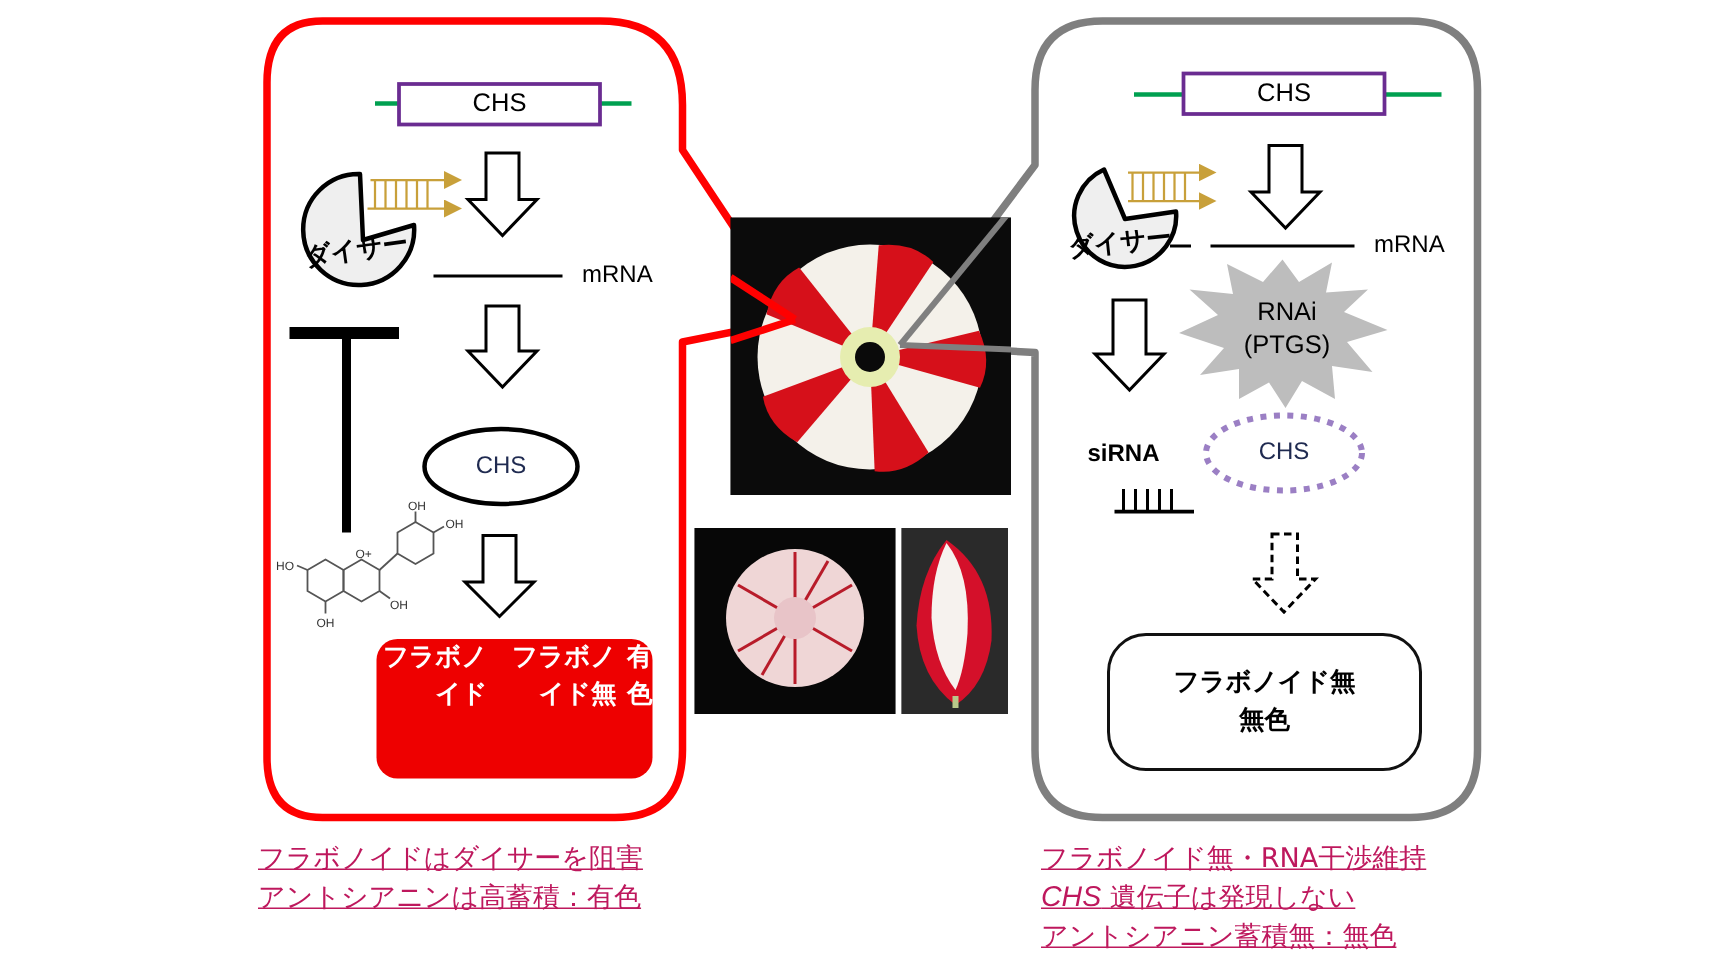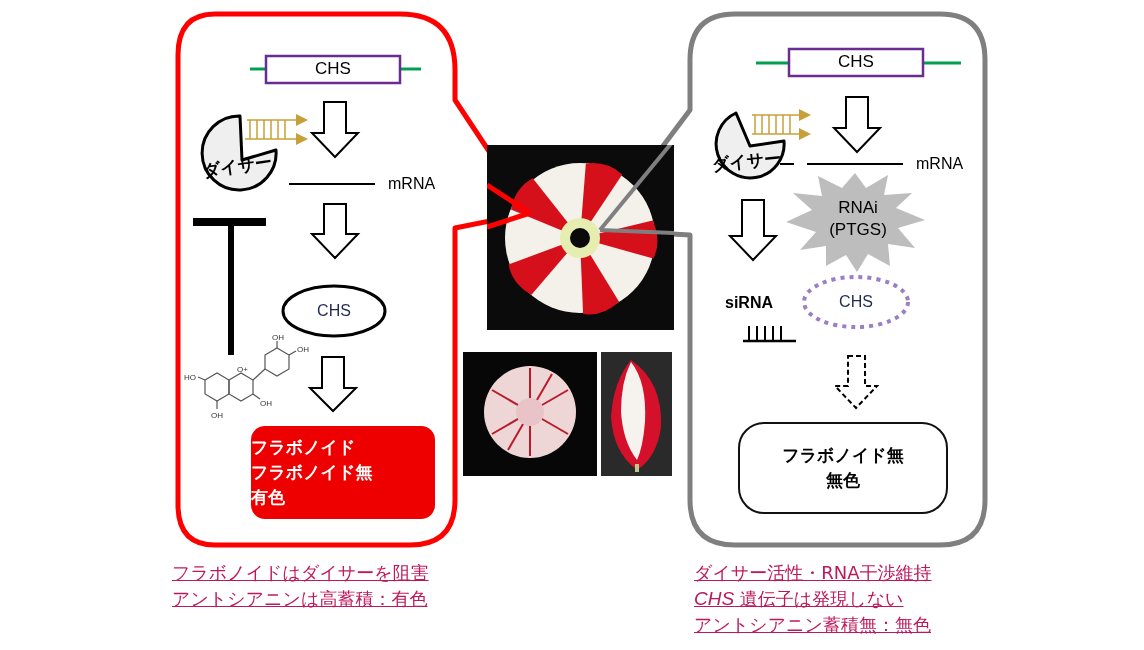--- a/index.html
+++ b/index.html
@@ -6,21 +6,21 @@
   body { width:1144px; height:650px; position:relative; overflow:hidden;
          font-family:"Liberation Sans","DejaVu Sans",sans-serif; color:#000; }
   svg.canvas { position:absolute; left:0; top:0; }
   .lbl { position:absolute; white-space:nowrap; }
   .gene-label { font-size:17px; text-align:center; }
   .mrna { font-size:16px; }
   .dicer-text { font-size:17px; font-weight:bold; font-family:"DejaVu Sans",sans-serif; }
   .enzyme { font-size:16px; color:#1f2a50; text-align:center; }
   .result-red { position:absolute; background:#ee0000; border-radius:14px; color:#fff;
                 font-weight:bold; font-family:"DejaVu Sans",sans-serif; font-size:17px;
-                text-align:left; line-height:25px; display:flex; flex-direction:column;
+                text-align:right; line-height:25px; display:flex; flex-direction:row;
                 justify-content:center; }
   .result-white { position:absolute; background:#fff; border:2.5px solid #111; border-radius:16px;
                   color:#000; font-weight:bold; font-family:"DejaVu Sans",sans-serif; font-size:17px;
                   text-align:center; line-height:25px; display:flex; flex-direction:column;
                   justify-content:center; box-sizing:border-box; }
   .caption { position:absolute; font-family:"DejaVu Sans",sans-serif; font-size:18px;
              line-height:26px; color:#be185d; white-space:nowrap;text-decoration:underline; }
   .caption i { font-family:"Liberation Sans",sans-serif; font-size:19px; }
   .photo { position:absolute; background:#0a0a0a; overflow:hidden; }
   .rnai { font-size:17px; text-align:center; line-height:22px; }
@@ -230,16 +230,16 @@
     <rect x="34" y="112" width="4" height="8" fill="#b9c98a"></rect>
   </svg>
 </div>
 
 <div class="caption" style="left:172px; top:560px;">
   <div><i></i><span>フラボノイドはダイサーを阻害</span></div>
   <div><i></i><span>アントシアニンは高蓄積：有色</span></div>
 </div>
 
 <div class="caption" style="left:694px; top:560px;">
-  <div><i></i><span>ダイサー活性・RNA干渉維持</span></div>
+  <div><i></i><span>フラボノイド無・RNA干渉維持</span></div>
   <div><i>CHS</i><span> 遺伝子は発現しない</span></div>
   <div><i></i><span>アントシアニン蓄積無：無色</span></div>
 </div>
 
 </body></html>

